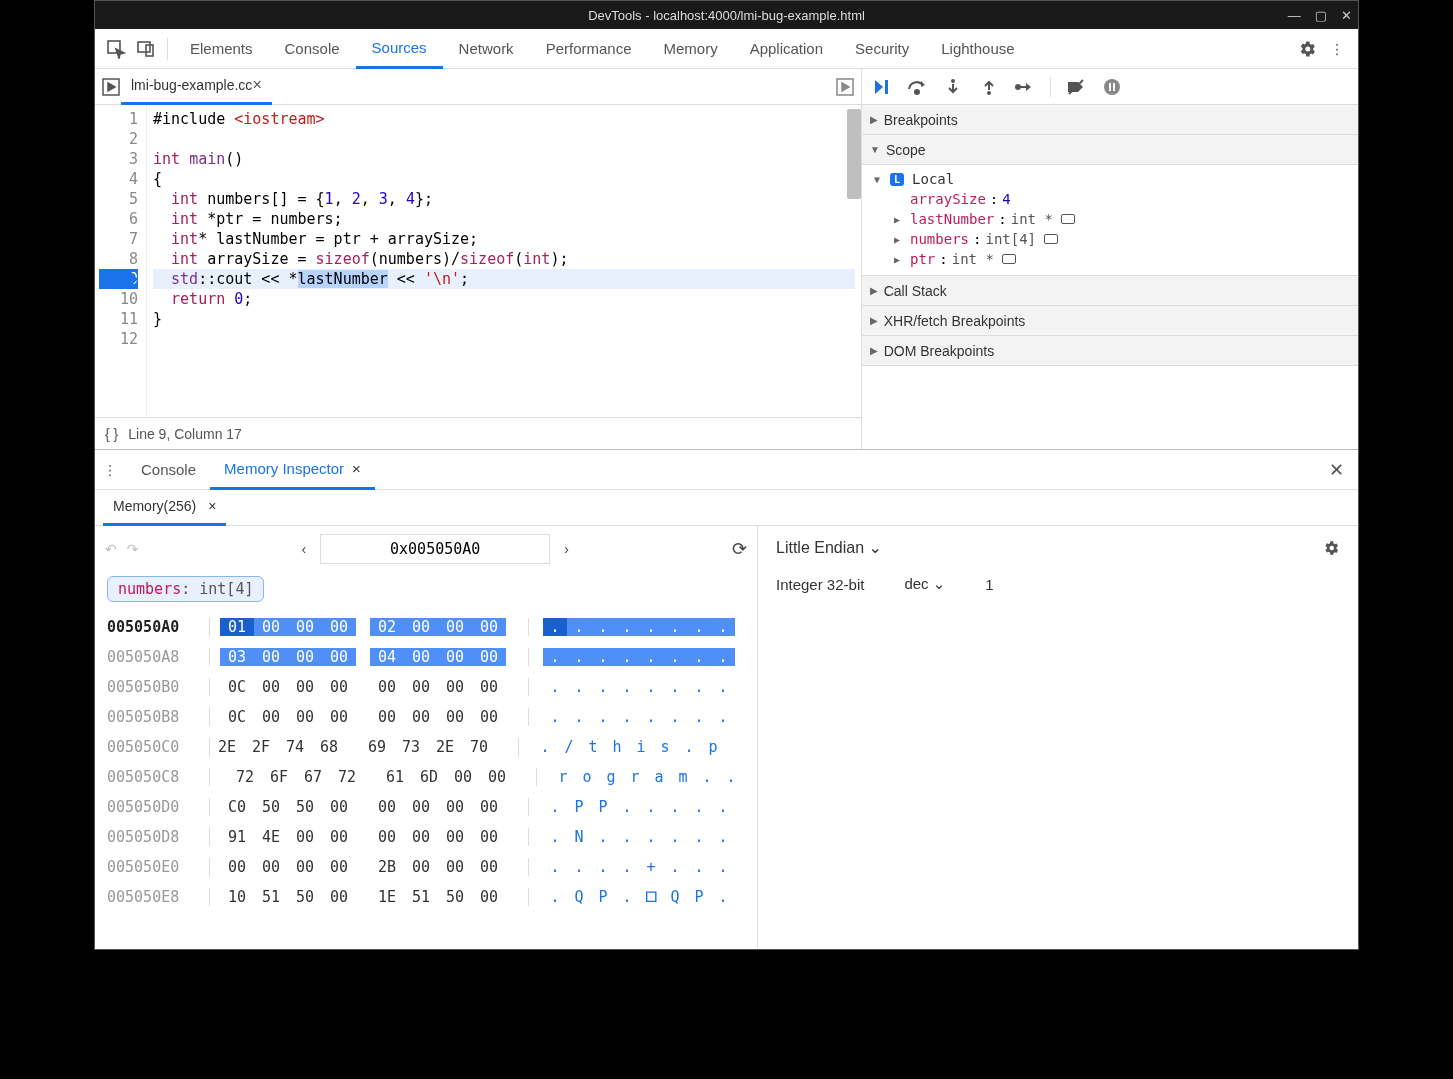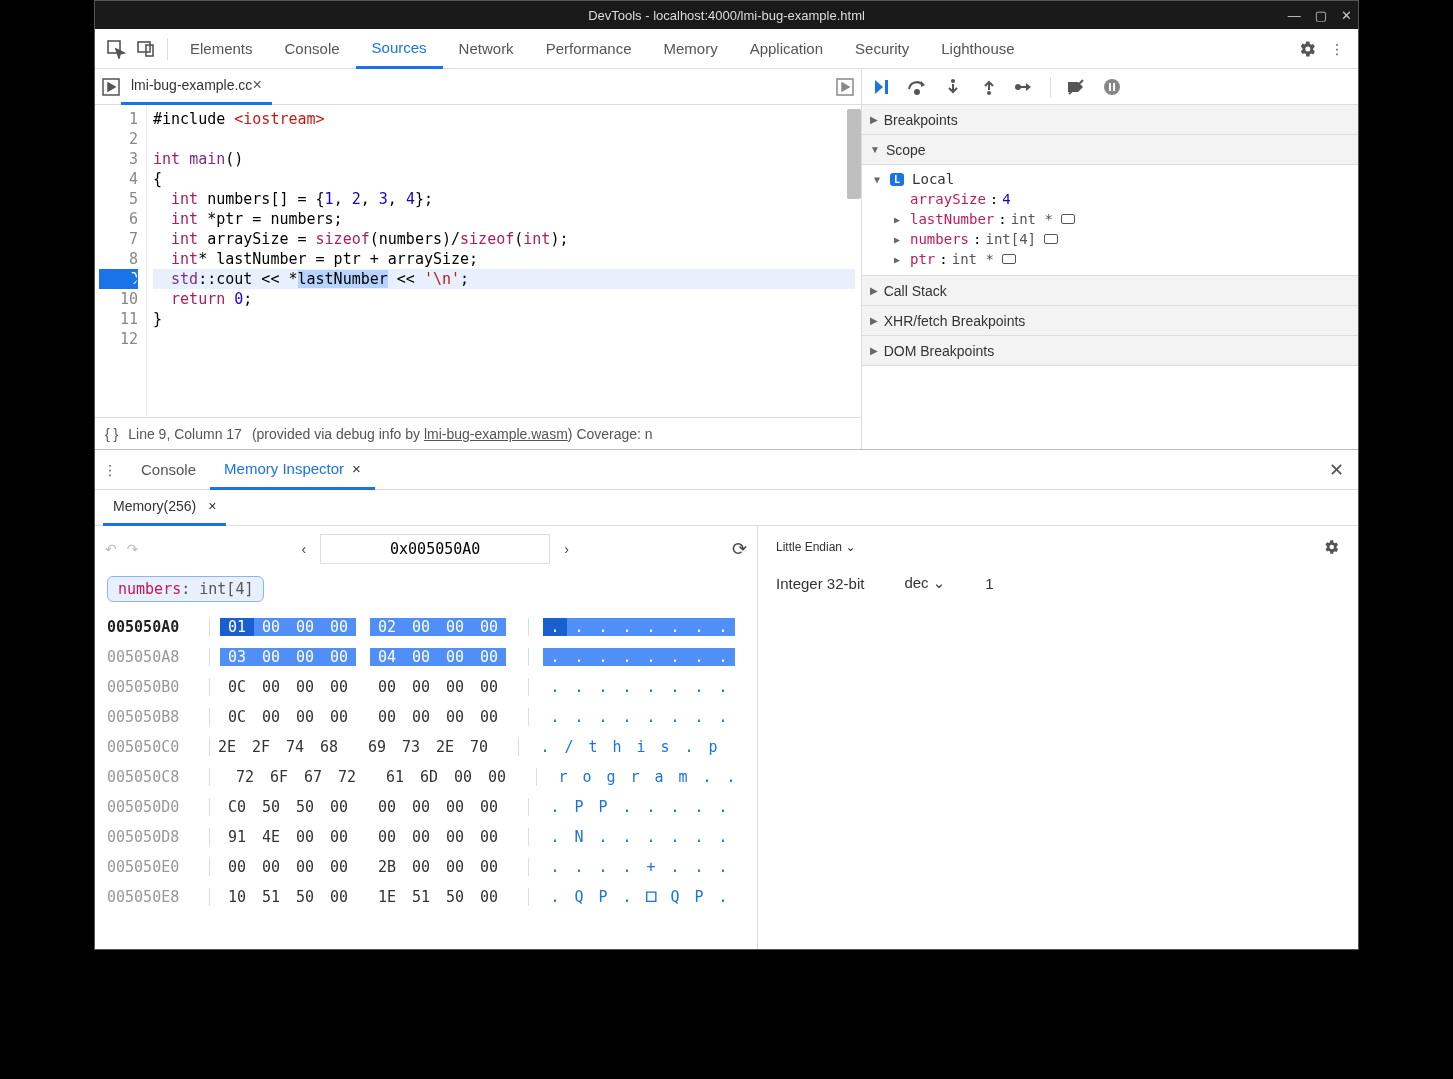--- a/index.html
+++ b/index.html
@@ -68,21 +68,21 @@
 .hex-row { display: flex; align-items: center; height: 30px; gap: 18px; }
 .addr { width: 84px; color: #999; }
 .addr.bold { color: #222; font-weight: bold; }
 .byte { width: 34px; text-align: center; color: #333; }
 .bgroup-gap { width: 14px; }
 .ascii { display: flex; gap: 0; border-left: 1px solid #ddd; padding-left: 14px; margin-left: 4px; }
 .ach { width: 24px; text-align: center; color: #1a73e8; }
 .hl-blue { background: #4f8ff7; color: #fff; }
 .hl-dblue { background: #1a5fd0; color: #fff; }
 .hex-right { width: 600px; padding: 12px 18px; display: flex; flex-direction: column; gap: 18px; }
-.hex-right .endian-row { display: flex; align-items: center; justify-content: space-between; font-size: 12px; color: #333; }
+.hex-right .endian-row { display: flex; align-items: center; justify-content: space-between; font-size: 16px; color: #333; }
 .hex-right .val-row { display: flex; align-items: center; gap: 40px; font-size: 15px; color: #333; }
 svg { display: block; }
 .scrollthumb { position: absolute; right: 0; top: 4px; width: 14px; height: 90px; background: #bfbfbf; border-radius: 2px; }
 .sel { background: #b6d4fe; }
 </style>
 </head>
 <body>
 
 <div class="window">
   <div class="titlebar">
@@ -164,35 +164,32 @@
             <div class="ln">11</div>
             <div class="ln">12</div>
           </div>
         <div class="code-lines" id="codelines">
             <div class="line">#include <span class="str">&lt;iostream&gt;</span></div>
             <div class="line"></div>
             <div class="line"><span class="kw">int</span> <span class="fn">main</span>()</div>
             <div class="line">{</div>
             <div class="line">  <span class="kw">int</span> numbers[] = {<span class="num">1</span>, <span class="num">2</span>, <span class="num">3</span>, <span class="num">4</span>};</div>
             <div class="line">  <span class="kw">int</span> *ptr = numbers;</div>
+            <div class="line">  <span class="kw">int</span>* lastNumber = ptr + arraySize;</div>
             <div class="line">  <span class="kw">int</span> arraySize = <span class="kw">sizeof</span>(numbers)/<span class="kw">sizeof</span>(<span class="kw">int</span>);</div>
-            <div class="line">  <span class="kw">int</span>* lastNumber = ptr + arraySize;</div>
             <div class="line exec">  <span class="fn">std</span>::cout &lt;&lt; *<span class="sel">lastNumber</span> &lt;&lt; <span class="str">'\n'</span>;</div>
             <div class="line">  <span class="kw">return</span> <span class="num">0</span>;</div>
             <div class="line">}</div>
             <div class="line"></div>
           </div>
         <div class="scrollthumb"></div>
       </div>
       <div class="status-line">
         <span>{ }</span>
         <span>Line 9, Column 17</span>
-        <span>
-          <span>(provided via debug info by </span><a>lmi-bug-example.wasm</a><span>)  Coverage: n</span>
-        </span>
       </div>
     </div>
 
     <div class="right-pane">
       <div class="dbg-toolbar">
         <div class="db-ic">
             <svg width="20" height="20" viewBox="0 0 20 20">
               <path d="M4 3 L12 10 L4 17 Z" fill="#1a73e8"></path>
               <rect x="14" y="3" width="3" height="14" fill="#1a73e8"></rect>
             </svg>

